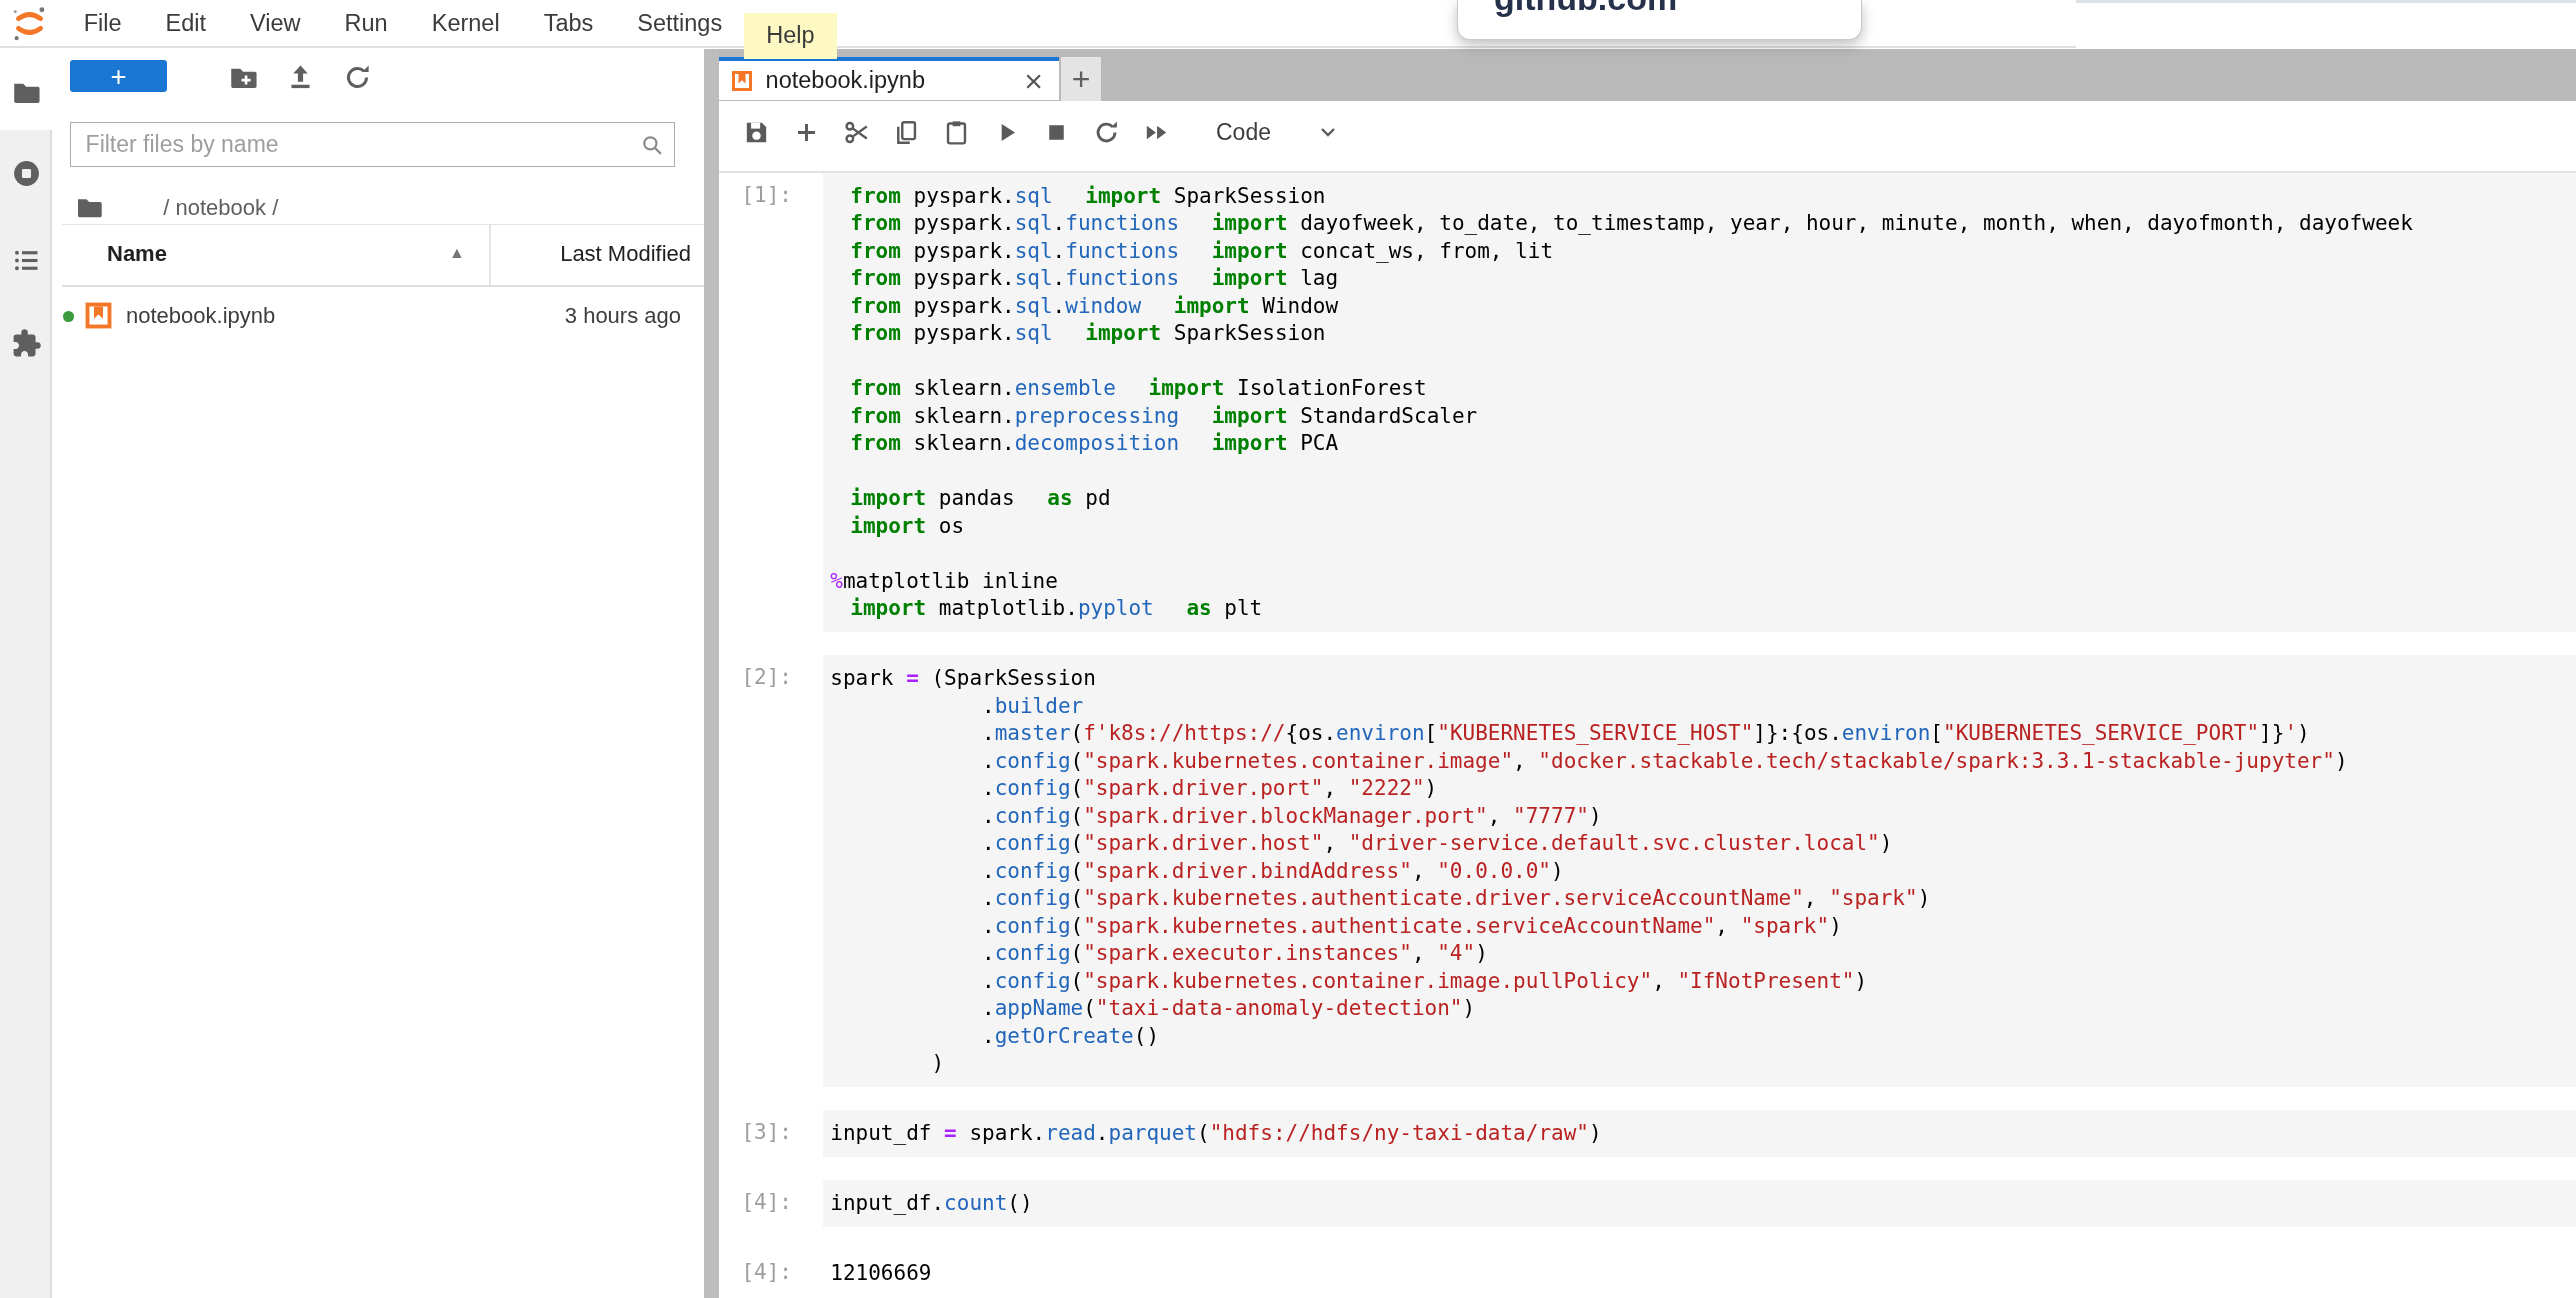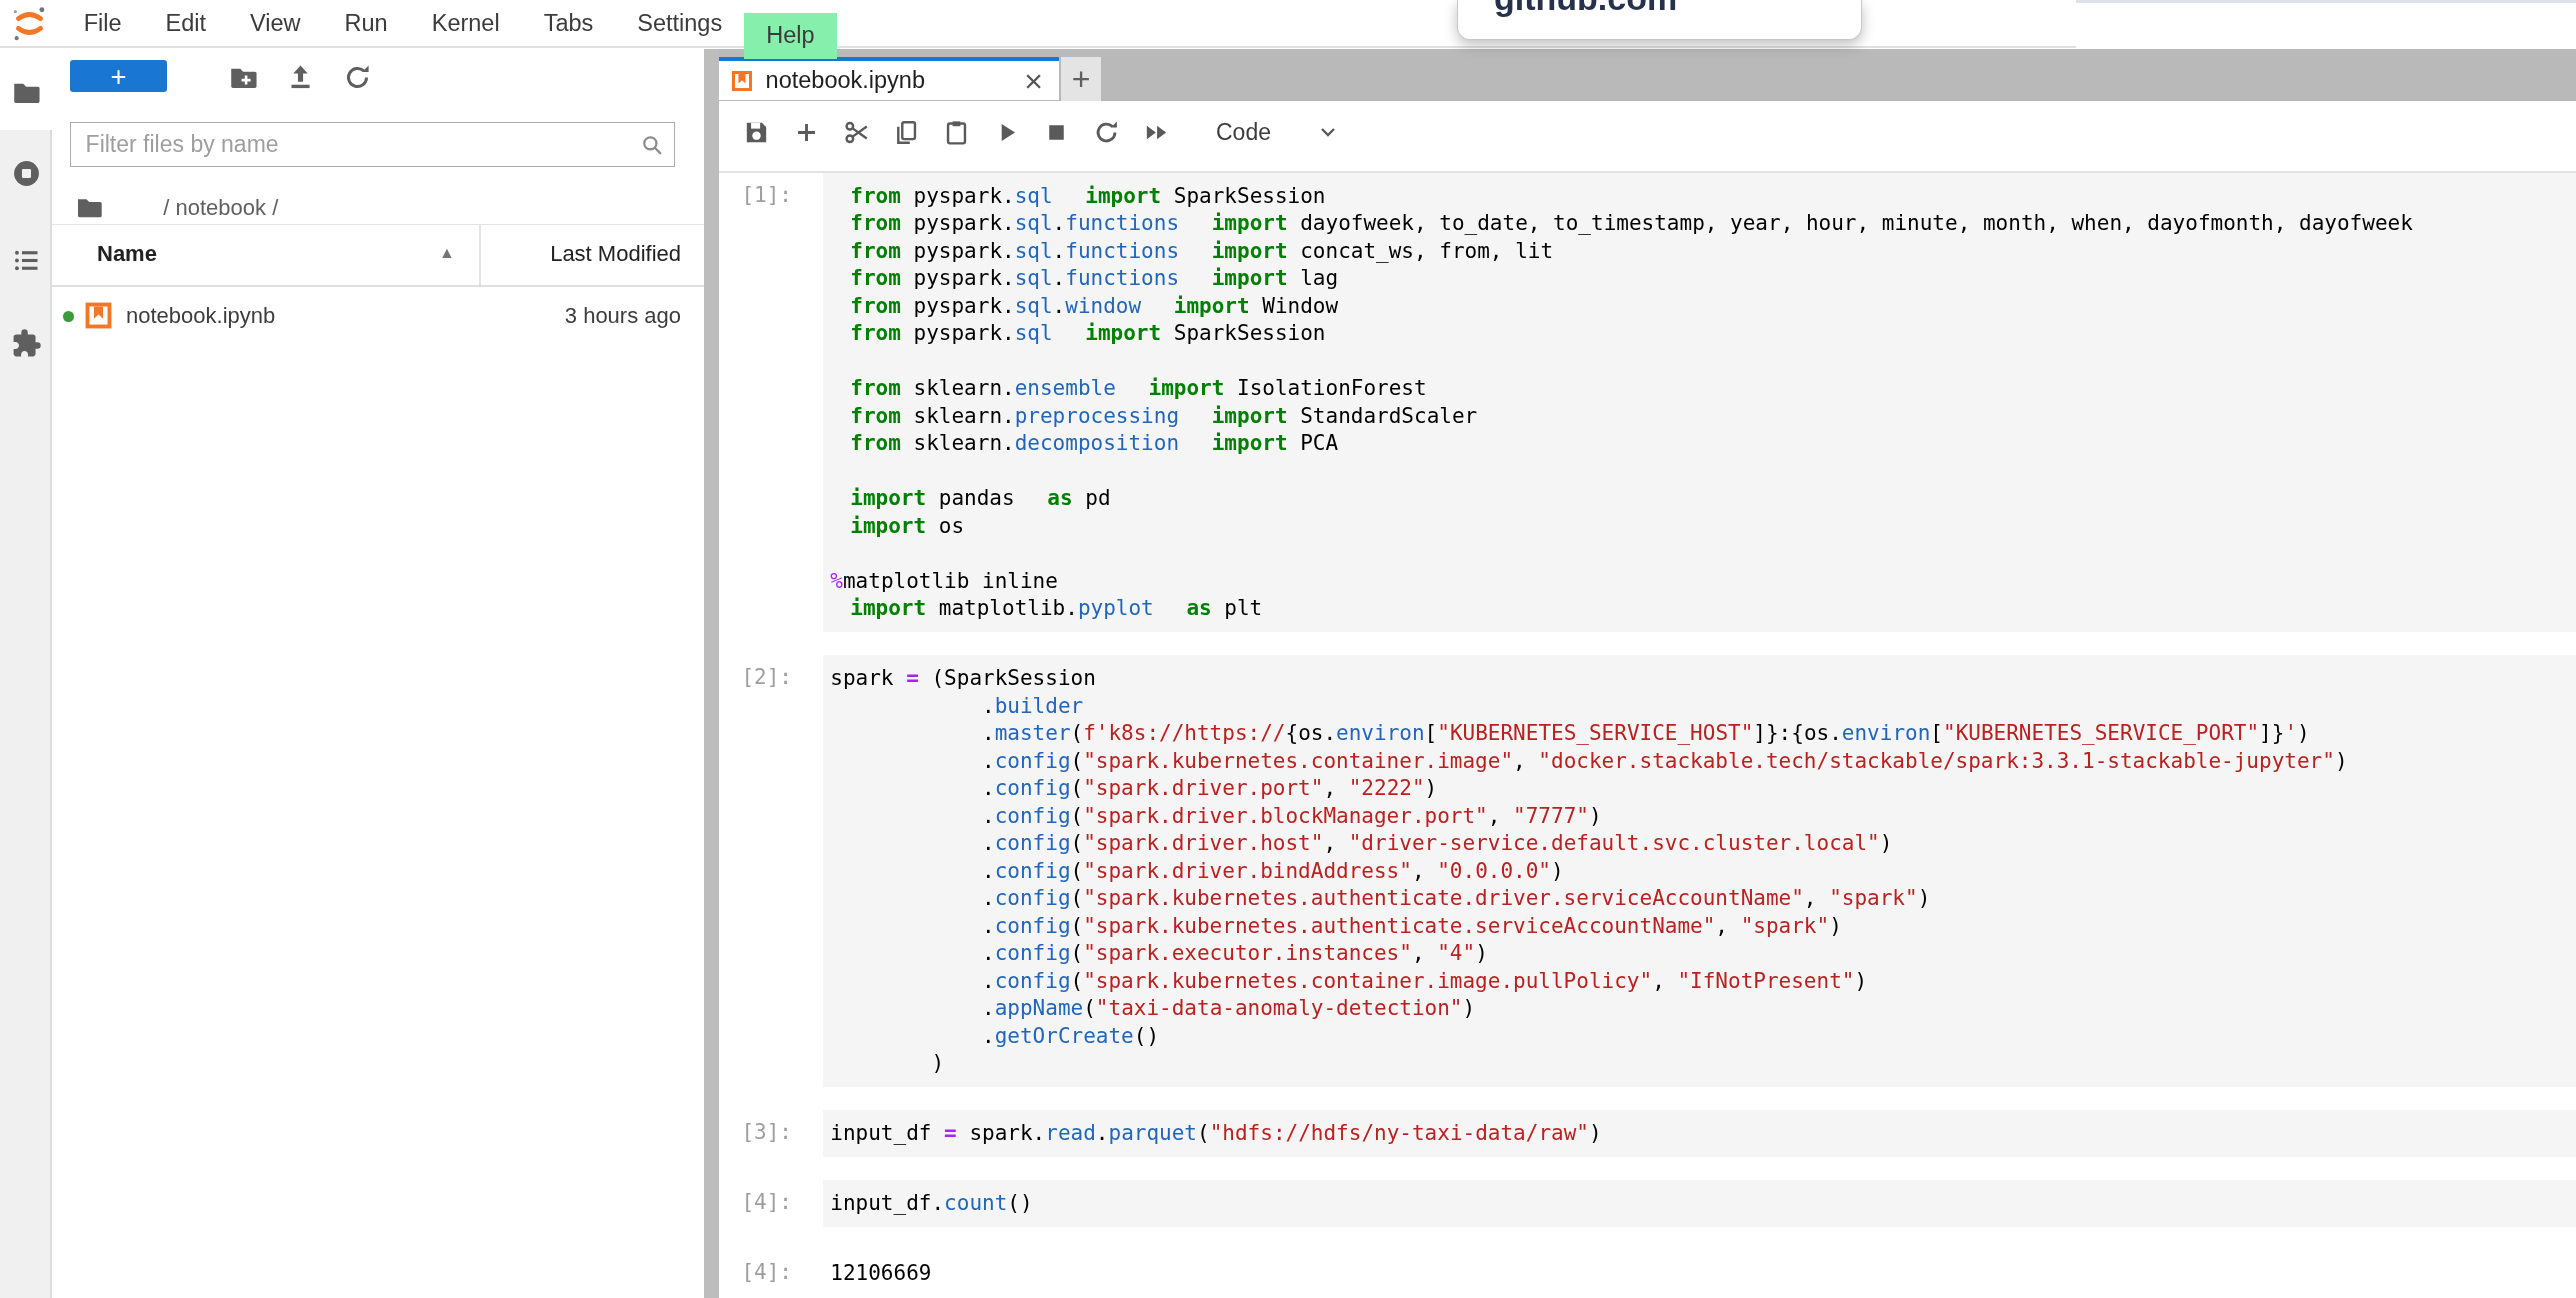--- a/index.html
+++ b/index.html
@@ -6,21 +6,21 @@
   body{
     width:2576px;height:1299px;position:relative;overflow:hidden;
     background:#ffffff;font-family:"Liberation Sans",sans-serif;
     -webkit-font-smoothing:antialiased;
   }
   
   .menubar{position:absolute;left:0;top:0;width:2076px;height:46px;background:#fff;
     border-bottom:2.4px solid #e0e0e0;display:flex;align-items:center;z-index:5;}
   .logo{width:39px;height:39px;margin:0 13px 0 9.7px;flex:none;}
   .menu-item{font-size:23.5px;color:#3b3b3b;padding:0 22px;height:46px;display:flex;align-items:center;cursor:default;}
-  .menu-item.active{background:#86efac;margin-top:25px;}
+  .menu-item.active{background:#fef9c3;margin-top:25px;}
   .top-right-line{position:absolute;left:1861px;right:0;top:0;height:3.2px;background:#dde2e8;z-index:4;}
   
   .popup{position:absolute;left:1457px;top:0;width:403px;height:39px;background:#fff;
     border:1.6px solid #c9c9c9;border-top:none;border-radius:0 0 13px 13px;
     box-shadow:0 4.9px 13px rgba(0,0,0,.25);overflow:hidden;z-index:20;}
   .popup-text{position:absolute;top:-21px;left:36px;font-size:34px;font-weight:bold;color:#26324b;white-space:nowrap;}
   
   .activitybar{position:absolute;left:0;top:49px;width:52px;bottom:0;background:#f0f0f0;}
   .activitybar .ab-border{position:absolute;left:50px;top:81px;bottom:0;width:1.6px;background:#dcdcdc;}
   .ab-active-seg{position:absolute;left:0;top:0;width:52px;height:81px;background:#ffffff;}
@@ -31,21 +31,21 @@
     border-radius:3.2px;color:#fff;font-size:27.5px;line-height:29px;text-align:center;cursor:pointer;padding:0;}
   .fb-tool{position:absolute;top:13px;width:31px;height:31px;cursor:pointer;}
   .fb-filter{position:absolute;left:18px;top:73px;width:605px;height:45px;}
   .fb-filter input{width:100%;height:100%;box-sizing:border-box;border:1.6px solid #ababab;background:#fff;
     font-size:23px;font-family:"Liberation Sans",sans-serif;color:#333;padding:0 45px 0 14.6px;outline:none;}
   .fb-filter input::placeholder{color:#9e9e9e;}
   .fb-search-icon{position:absolute;right:9.7px;top:9.7px;width:26px;height:26px;}
   .fb-crumb{position:absolute;left:0;top:136px;height:45px;width:100%;display:flex;align-items:center;gap:48px;}
   .fb-crumb svg{width:29px;height:29px;margin-left:23px;}
   .fb-crumb-text{font-size:22px;color:#5f5f5f;margin-left:11.3px;}
-  .fb-header{position:absolute;left:0;top:175px;width:100%;height:63px;border-top:1.6px solid #e4e4e4;
+  .fb-header{position:absolute;left:10px;top:175px;width:100%;height:63px;border-top:1.6px solid #e4e4e4;
     border-bottom:2.4px solid #dedede;box-sizing:border-box;}
   .fb-col-name{position:absolute;left:45px;top:16px;font-size:22px;font-weight:bold;color:#212121;}
   .fb-sort{position:absolute;left:387px;top:19.4px;font-size:16px;color:#757575;}
   .fb-col-div{position:absolute;left:427px;top:0;bottom:0;width:1.6px;background:#e4e4e4;}
   .fb-col-mod{position:absolute;right:23px;top:16px;font-size:22px;color:#212121;}
   .fb-row{position:absolute;left:0;top:238px;width:100%;height:58px;cursor:pointer;}
   .fb-dot{position:absolute;left:11.3px;top:24px;width:10.5px;height:10.5px;border-radius:50%;background:#3d9a3d;}
   .fb-row svg{position:absolute;left:31px;top:13px;width:31px;height:31px;}
   .fb-file-name{position:absolute;left:74px;top:16px;font-size:22px;color:#3d3d3d;}
   .fb-file-mod{position:absolute;right:23px;top:16px;font-size:22px;color:#3d3d3d;}

